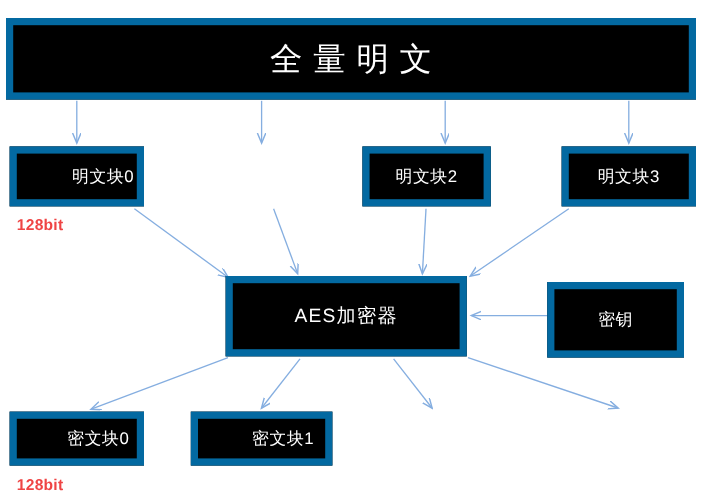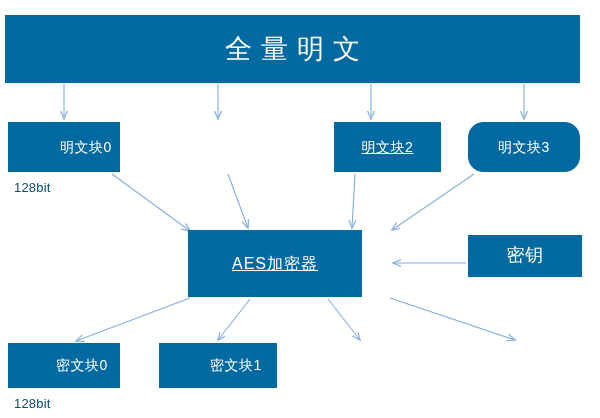--- a/index.html
+++ b/index.html
@@ -11,22 +11,22 @@
     position: relative;
     width: 600px;
     height: 418px;
     background: #ffffff;
     overflow: hidden;
     font-family: "Liberation Sans", "DejaVu Sans", sans-serif;
   }
   .node {
     position: absolute;
     box-sizing: border-box;
-    background: #0369a1;
-    border: 1px solid #0369a1;
+    background: #000000;
+    border: 6px solid #0369a1;
     color: #ffffff;
     display: flex;
     align-items: center;
     justify-content: center;
     text-align: right;
     line-height: 1.2;
     letter-spacing: 0.5px;
     user-select: none;
   }
   #node-full-plaintext {
@@ -41,50 +41,49 @@
   }
   .block-node {
     height: 50px;
     font-size: 14px;
   }
   .plain-row { top: 122px; }
   .cipher-row { top: 343px; padding-left: 36px; }
 
   #node-plain-0 { left: 8px;   width: 112px; padding-left: 44px; }
   #node-plain-1 { left: 159px; width: 118px; }
-  #node-plain-2 { left: 334px; width: 107px; text-decoration: underline; }
-  #node-plain-3 { left: 468px; width: 112px; border-radius: 15px; }
+  #node-plain-2 { left: 302px; width: 107px; }
+  #node-plain-3 { left: 468px; width: 112px; }
 
   #node-cipher-0 { left: 8px;   width: 112px; height: 45px; }
   #node-cipher-1 { left: 159px; width: 118px; height: 45px; }
   #node-cipher-2 { left: 318px; width: 107px; height: 45px; }
   #node-cipher-3 { left: 468px; width: 112px; height: 45px; }
 
   #node-aes {
     left: 188px;
     top: 230px;
-    width: 174px;
+    width: 201px;
     height: 67px;
     font-size: 16px;
     letter-spacing: 1px;
-    text-decoration: underline;
   }
   #node-key {
-    left: 468px;
+    left: 456px;
     top: 235px;
     width: 114px;
-    height: 42px;
-    font-size: 18px;
+    height: 63px;
+    font-size: 14px;
   }
 
   .caption {
     position: absolute;
-    color: #0c4a6e;
+    color: #ef4444;
     font-size: 13px;
-    font-weight: 400;
+    font-weight: 700;
     letter-spacing: 0.2px;
     user-select: none;
   }
   #caption-top-128bit  { left: 14px; top: 180px; }
   #caption-bot-128bit  { left: 14px; top: 396px; }
 
   #edges {
     position: absolute;
     left: 0;
     top: 0;

